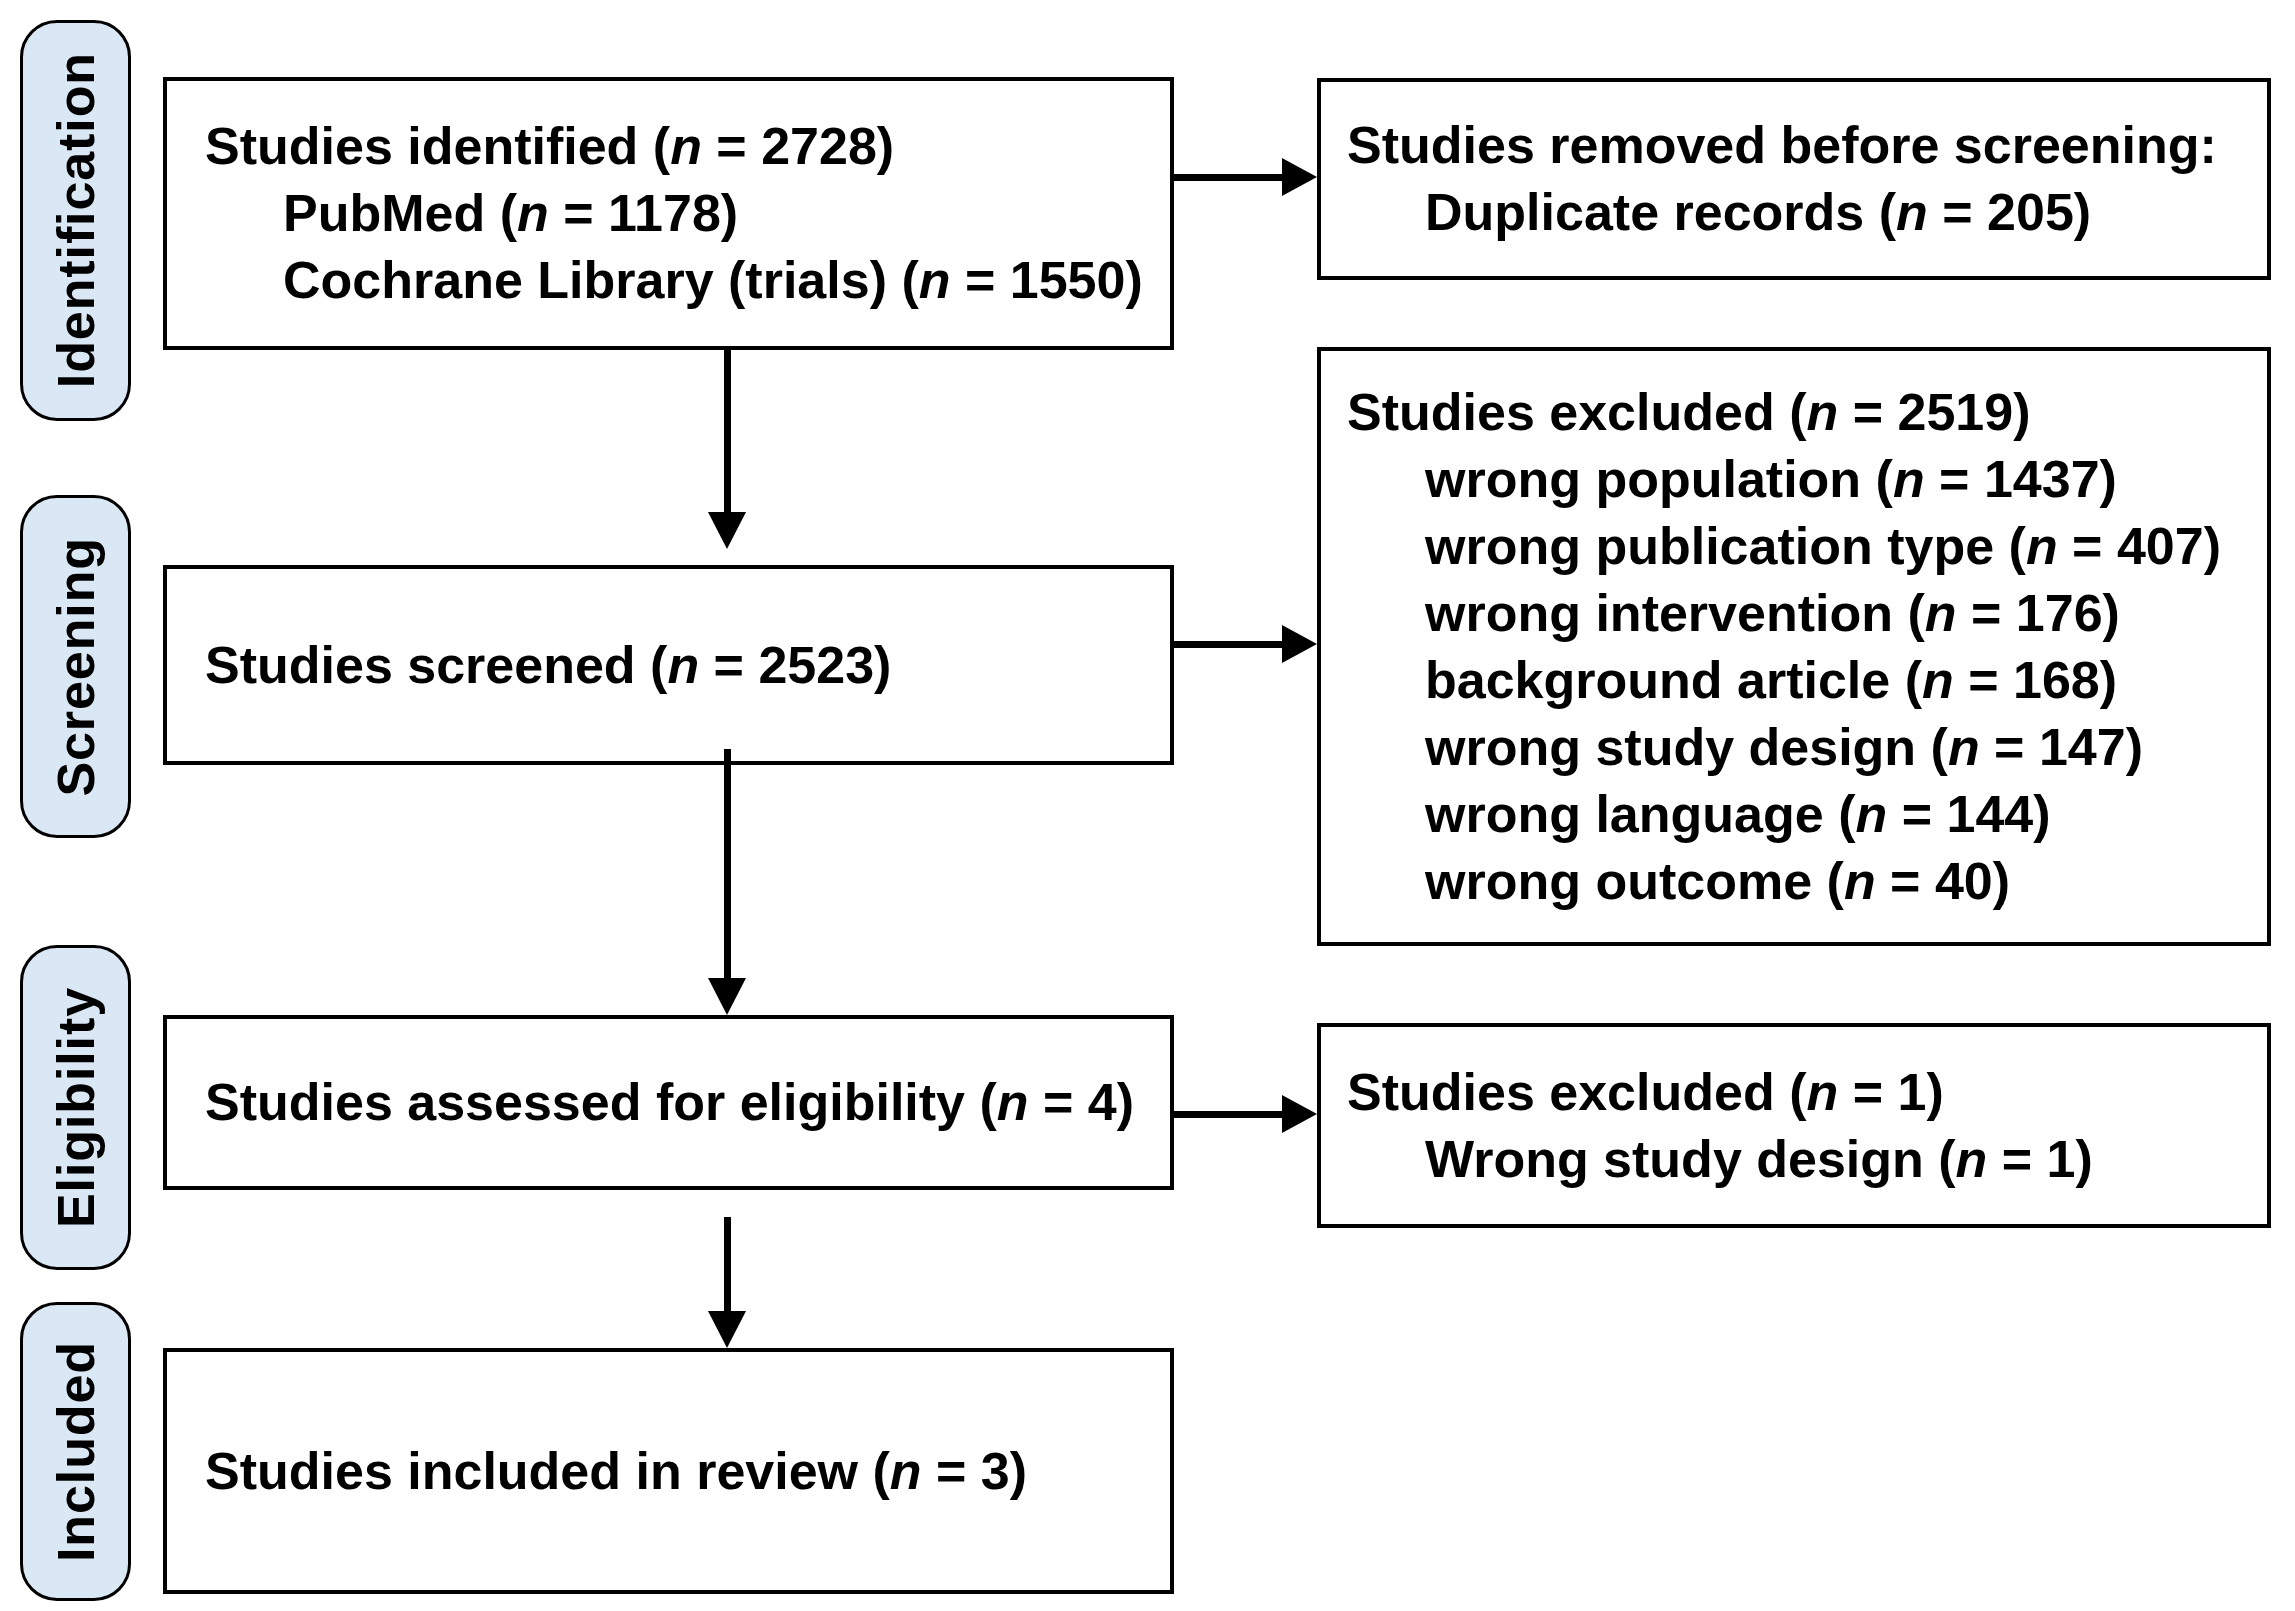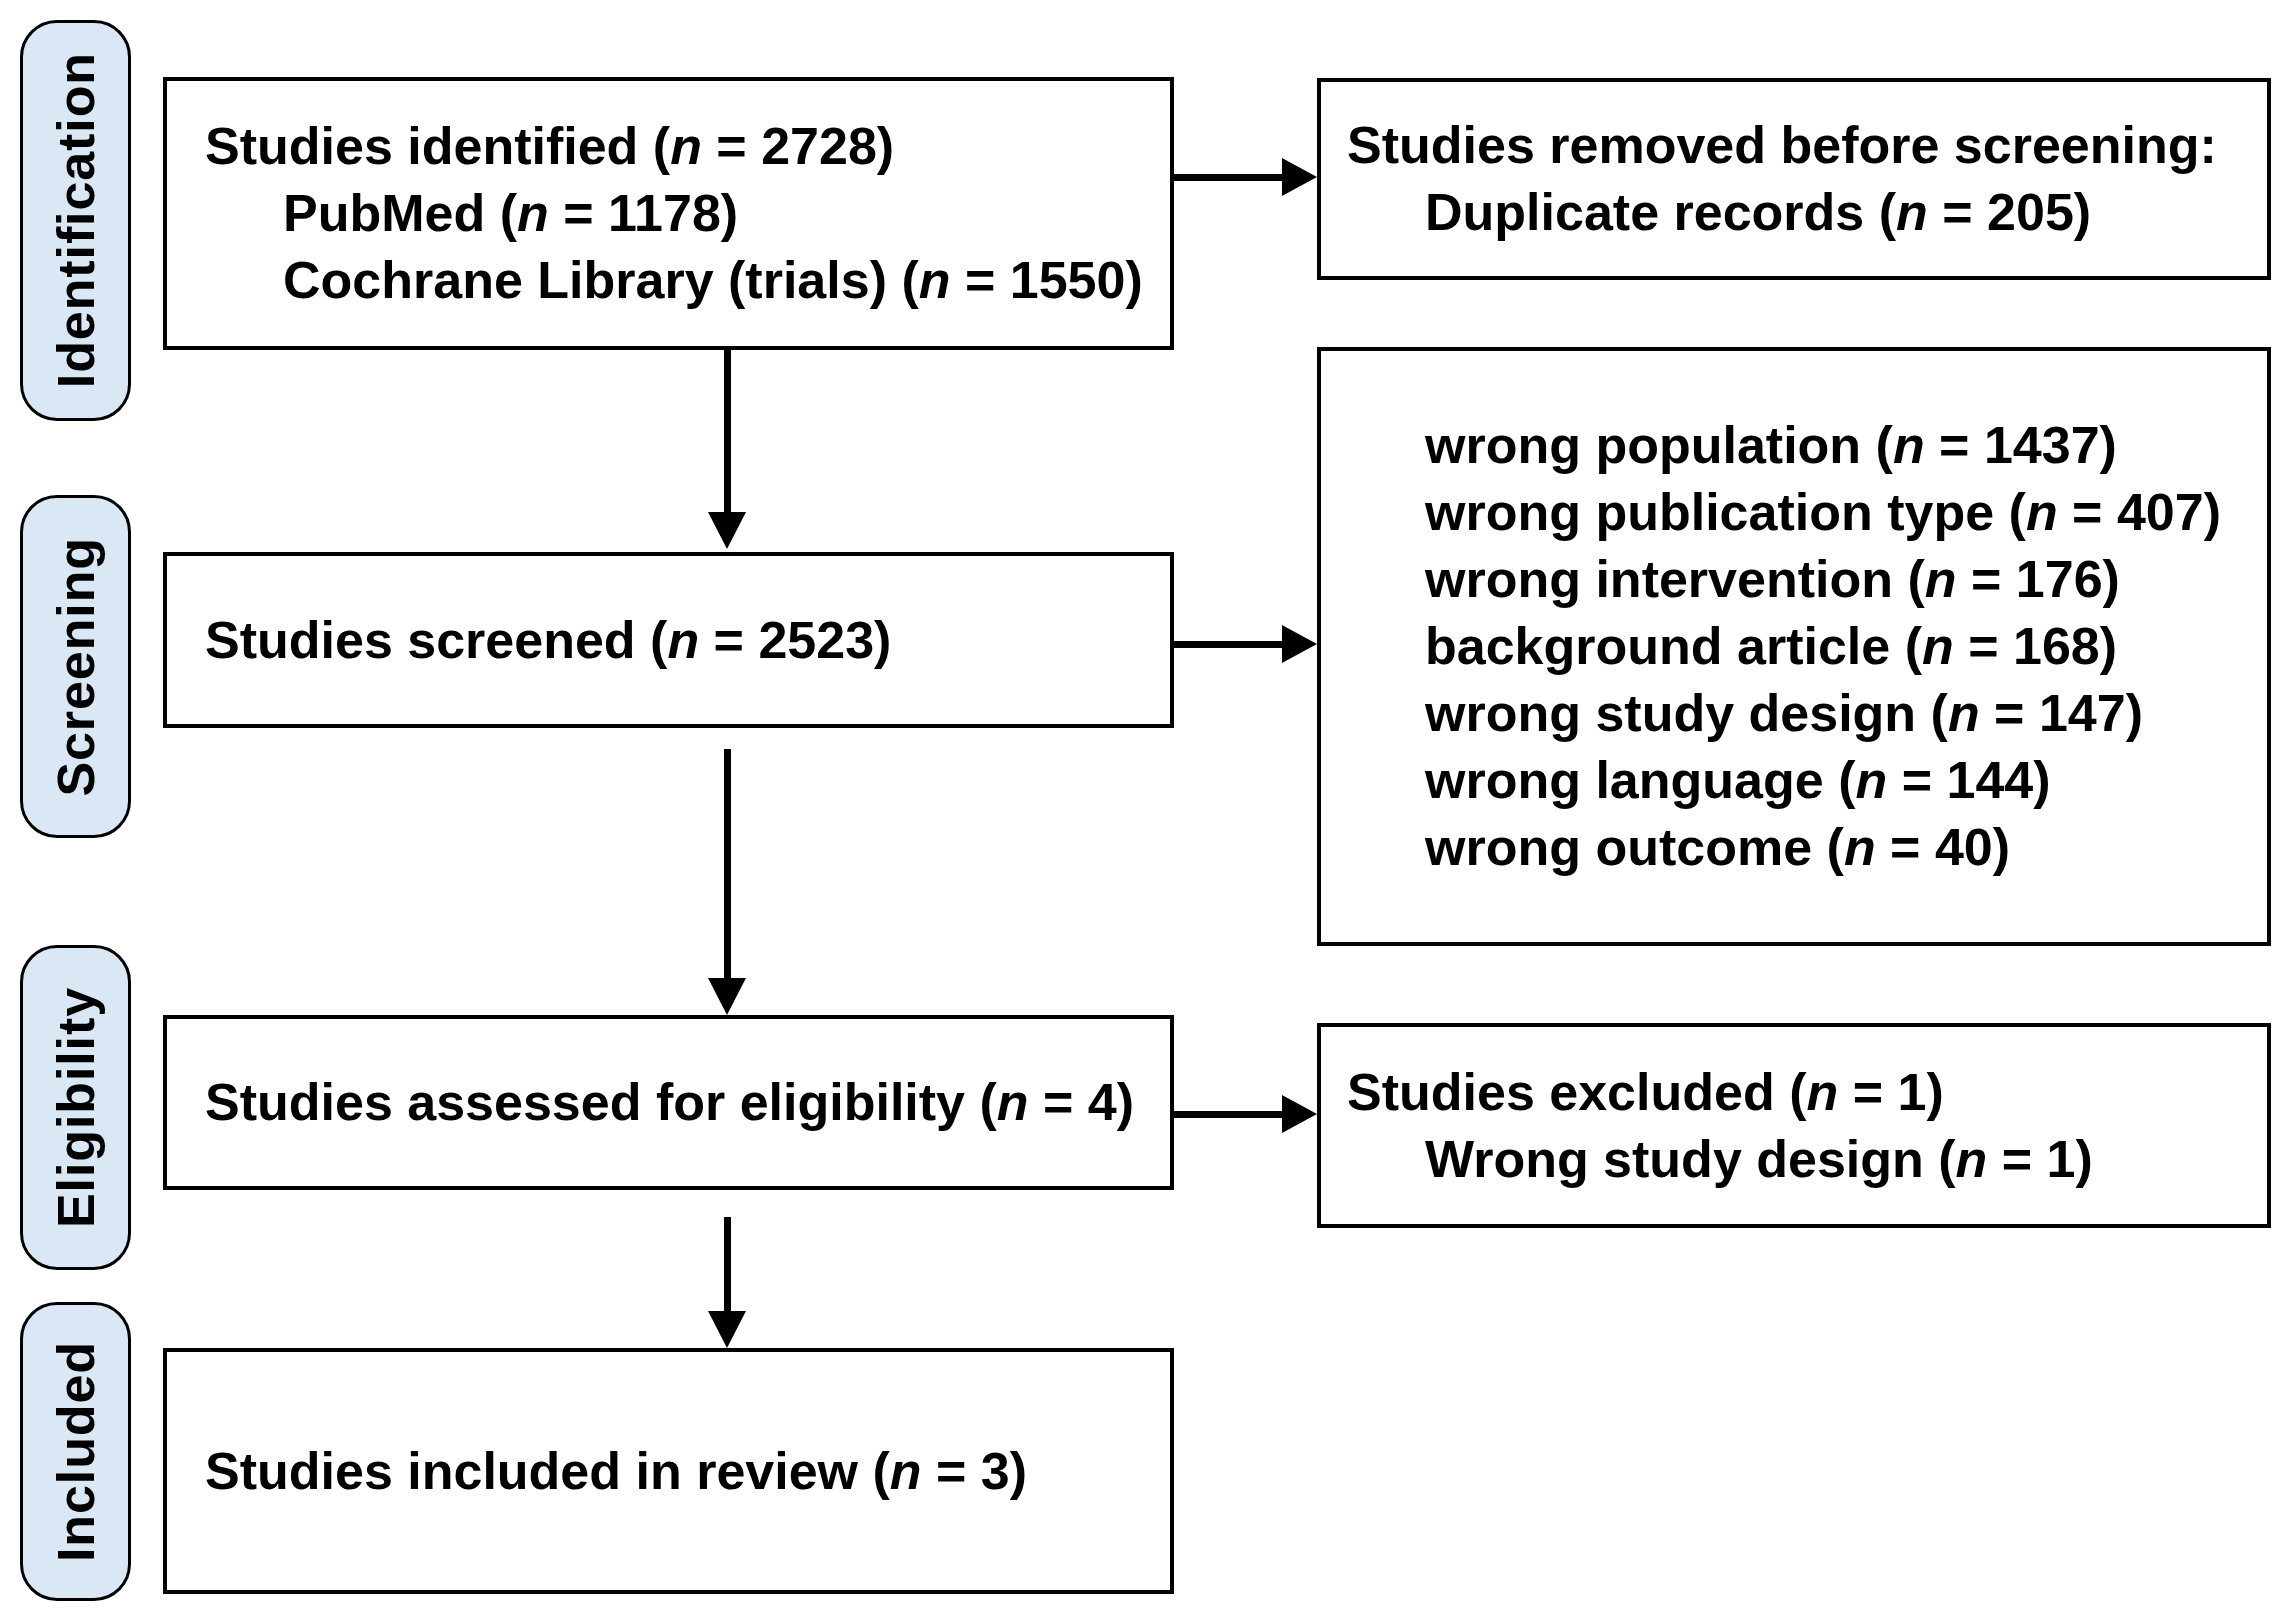--- a/index.html
+++ b/index.html
@@ -43,21 +43,21 @@
     box-sizing:border-box;
     display:flex;flex-direction:column;justify-content:center;
     font-size:52px;line-height:67px;
   }
   .flow-box{left:163px;width:1011px;padding:8.7px 15.7px 8.7px 38px;}
   .side-box{left:1317px;width:954px;padding:8.7px 12.2px 8.7px 26px;}
   .box .line{white-space:nowrap;font-weight:bold;}
   .box .line.indent{padding-left:78px;}
 
   .box-identified{top:77px;height:273px;}
-  .box-screened{top:552px;height:176px;}
+  .box-screened{top:565px;height:200px;}
   .box-assessed{top:1015px;height:175px;}
   .box-included{top:1348px;height:246px;}
 
   .box-removed{top:78px;height:202px;}
   .box-excluded-screening{top:347px;height:599px;}
   .box-excluded-eligibility{top:1013px;height:205px;margin-top:10px;}
 
   
   .arrow-v{position:absolute;left:708px;width:38px;}
   .arrow-v .shaft{position:absolute;left:15.7px;top:0;bottom:33px;width:7px;background:#000;}
@@ -114,20 +114,21 @@
     </div>
   <div class="box flow-box box-included">
       <div class="line">Studies included in review (<i>n</i> = 3)</div>
     </div>
 
   <div class="box side-box box-removed">
       <div class="line">Studies removed before screening:</div>
       <div class="line indent">Duplicate records (<i>n</i> = 205)</div>
     </div>
   <div class="box side-box box-excluded-screening">
+      <div class="line">Studies excluded (<i>n</i> = 2519)</div>
       <div class="line indent">wrong population (<i>n</i> = 1437)</div>
       <div class="line indent">wrong publication type (<i>n</i> = 407)</div>
       <div class="line indent">wrong intervention (<i>n</i> = 176)</div>
       <div class="line indent">background article (<i>n</i> = 168)</div>
       <div class="line indent">wrong study design (<i>n</i> = 147)</div>
       <div class="line indent">wrong language (<i>n</i> = 144)</div>
       <div class="line indent">wrong outcome (<i>n</i> = 40)</div>
     </div>
   <div class="box side-box box-excluded-eligibility">
       <div class="line">Studies excluded (<i>n</i> = 1)</div>

